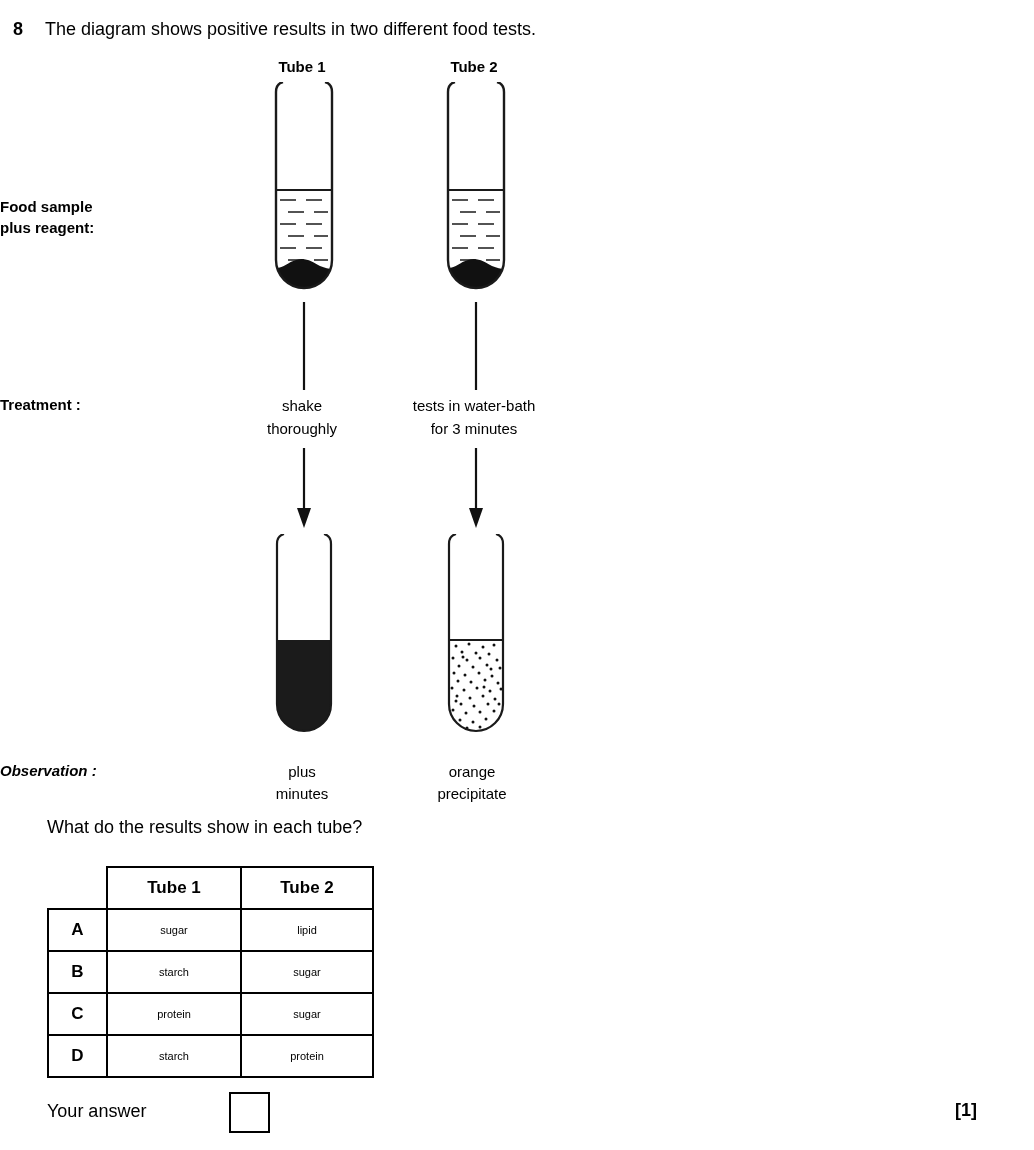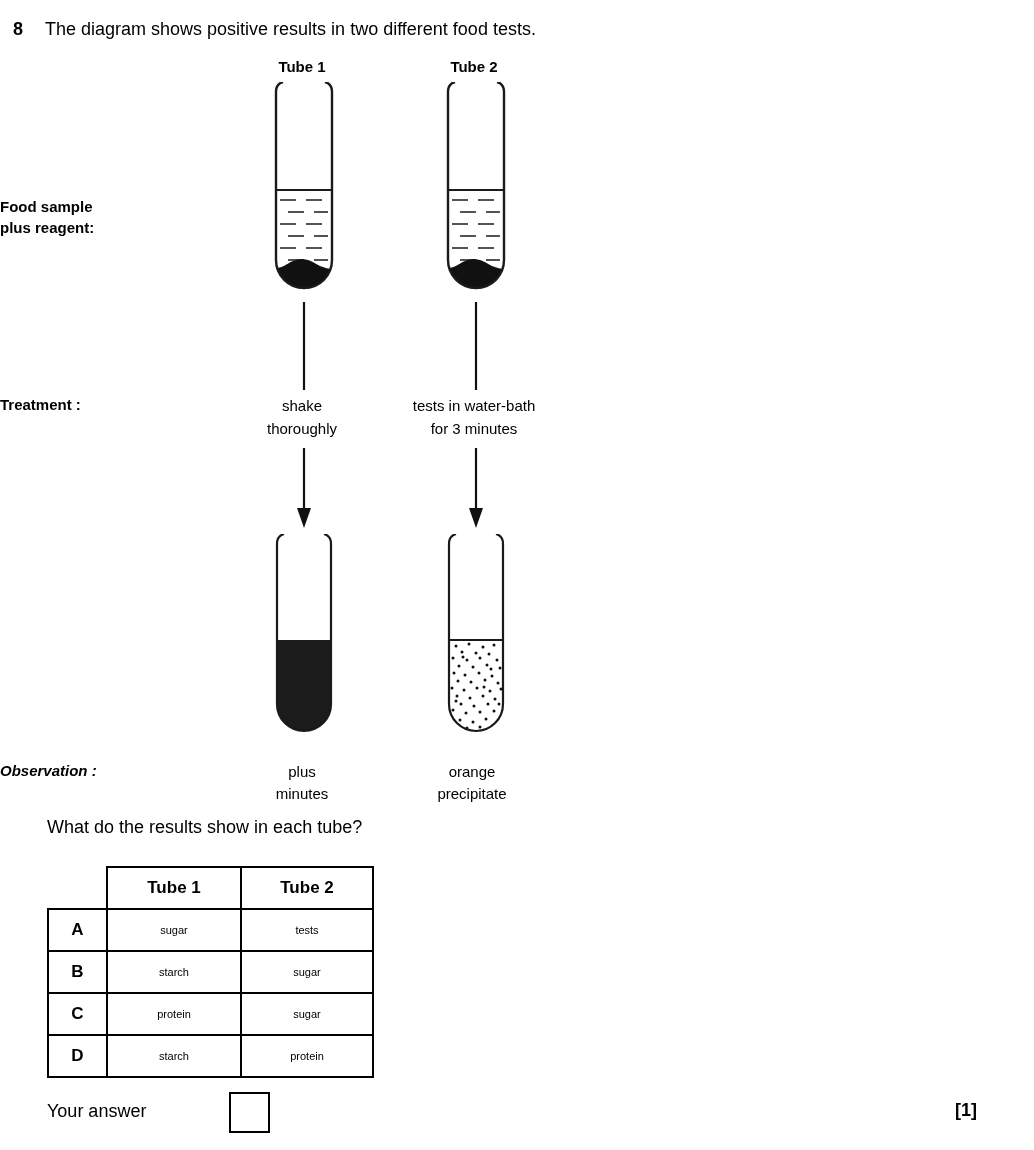--- a/index.html
+++ b/index.html
@@ -337,21 +337,21 @@
     <tr>
       <th class="corner rowlabel"></th>
       <th class="c1">Tube 1</th>
       <th class="c2">Tube 2</th>
     </tr>
   </thead>
   <tbody>
     <tr>
       <td class="rowlabel">A</td>
       <td class="c1">sugar</td>
-      <td class="c2">tests</td>
+      <td class="c2">lipid</td>
     </tr>
     <tr>
       <td class="rowlabel">B</td>
       <td class="c1">starch</td>
       <td class="c2">sugar</td>
     </tr>
     <tr>
       <td class="rowlabel">C</td>
       <td class="c1">protein</td>
       <td class="c2">sugar</td>

